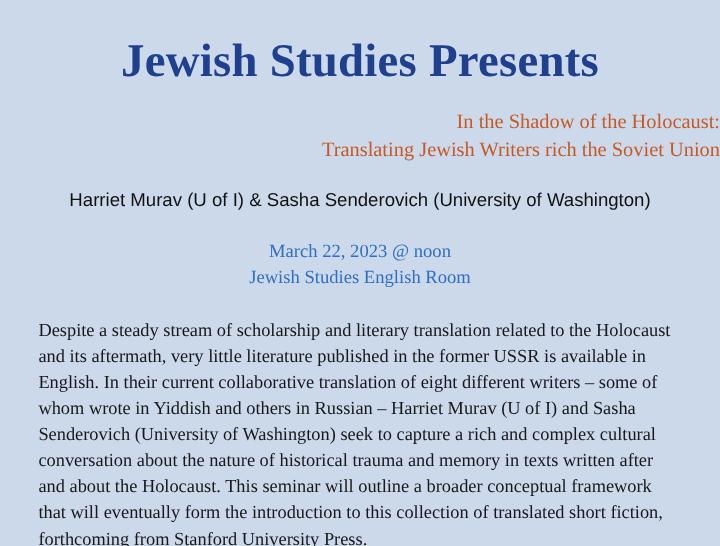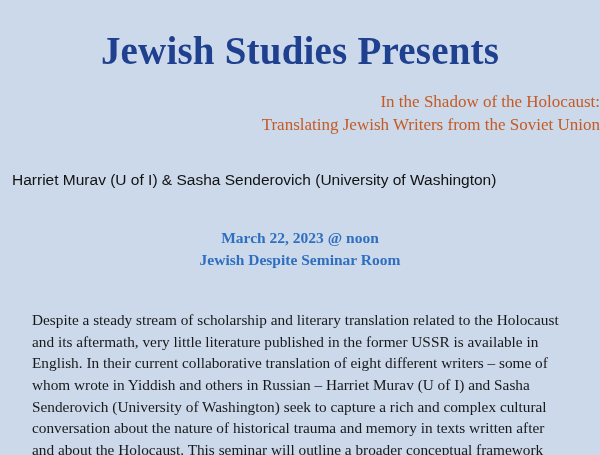--- a/index.html
+++ b/index.html
@@ -36,36 +36,35 @@
     font-family: "Liberation Serif", serif;
     font-size: 17px;
     line-height: 1.35;
     margin: 0;
     padding-top: 19px;
   }
   .subtitle .line2 {
     display: block;
   }
   .speakers {
-    text-align: left;
+    text-align: center;
     color: #111111;
     font-family: "Liberation Sans", sans-serif;
     font-size: 15.5px;
-    margin: 12px;
+    margin: 0;
     padding-top: 22px;
   }
   .details {
     text-align: center;
     color: #2f6fc0;
     font-family: "Liberation Serif", serif;
     font-size: 15.5px;
     line-height: 1.42;
-    margin: 16px;
+    margin: 0;
     padding-top: 22px;
-    font-weight: bold;
   }
   .details span {
     display: block;
   }
   .abstract {
     color: #17181a;
     font-family: "Liberation Serif", serif;
     font-size: 15.3px;
     line-height: 1.42;
     text-align: left;
@@ -75,25 +74,25 @@
 </style>
 </head>
 <body>
 
 <div class="poster">
 
   <h1 class="title">Jewish Studies Presents</h1>
 
   <p class="subtitle">
     <span class="line1">In the Shadow of the Holocaust:</span>
-    <span class="line2">Translating Jewish Writers from the Soviet Union</span>
+    <span class="line2">Translating Jewish Writers rich the Soviet Union</span>
   </p>
 
   <p class="speakers">Harriet Murav (U of I) &amp; Sasha Senderovich (University of Washington)</p>
 
   <p class="details">
     <span>March 22, 2023 @ noon</span>
-    <span>Jewish Despite Seminar Room</span>
+    <span>Jewish Studies English Room</span>
   </p>
 
   <p class="abstract">Despite a steady stream of scholarship and literary translation related to the Holocaust and its aftermath, very little literature published in the former USSR is available in English. In their current collaborative translation of eight different writers – some of whom wrote in Yiddish and others in Russian – Harriet Murav (U of I) and Sasha Senderovich (University of Washington) seek to capture a rich and complex cultural conversation about the nature of historical trauma and memory in texts written after and about the Holocaust. This seminar will outline a broader conceptual framework that will eventually form the introduction to this collection of translated short fiction, forthcoming from Stanford University Press.</p>
 
 </div>
 
 </body></html>

